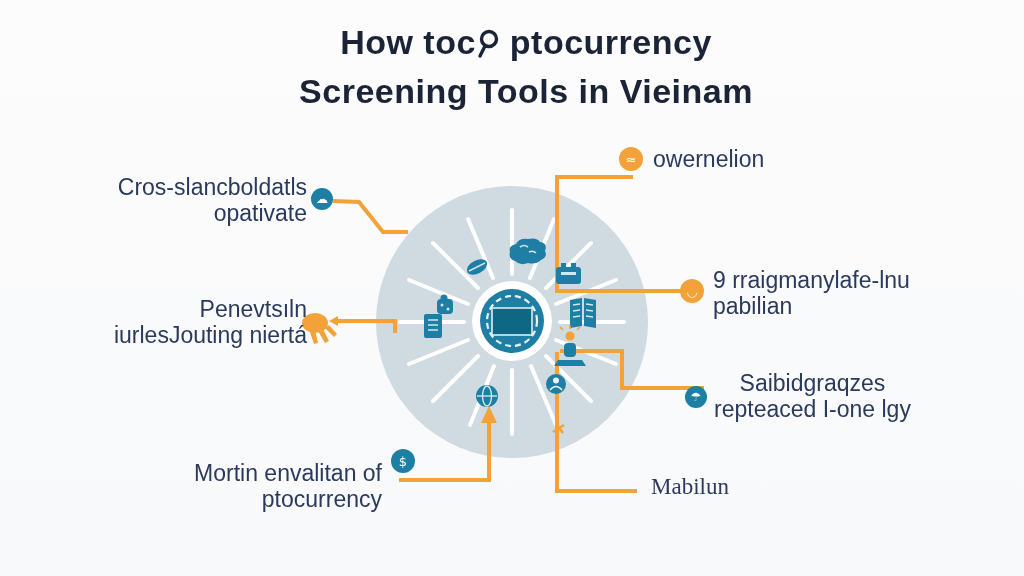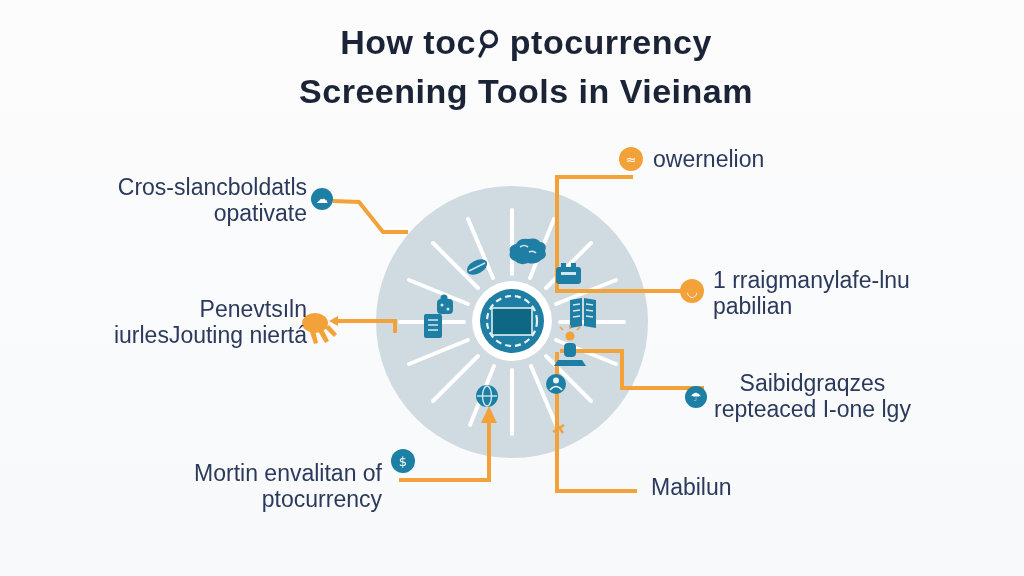--- a/index.html
+++ b/index.html
@@ -161,28 +161,28 @@
   </div>
   <div class="lbl ralign" style="right:642px; top:460px;">
     <span>Mortin envalitan of</span>
     <span>ptocurrency</span>
   </div>
 
   <div class="lbl" style="left:653px; top:146px;">
     <span>owernelion</span>
   </div>
   <div class="lbl" style="left:713px; top:267px;">
-    <span>1 rraigmanylafe-lnu</span>
+    <span>9 rraigmanylafe-lnu</span>
     <span>pabilian</span>
   </div>
   <div class="lbl" style="left:714px; top:370px;text-align:center;">
     <span>Saibidgraqzes</span>
     <span>repteaced I-one lgy</span>
   </div>
-  <div class="lbl" style="left:651px; top:474px;">
+  <div class="lbl" style="left:651px; top:474px;font-family:Liberation Serif, serif;">
     <span>Mabilun</span>
   </div>
 
   <div class="badge badge-teal b22" style="left:311px; top:188px;">
     <span>☁</span>
   </div>
   <div class="badge badge-orange b24" style="left:619px; top:147px;">
     <span>≈</span>
   </div>
   <div class="badge badge-orange b24" style="left:680px; top:279px;">

